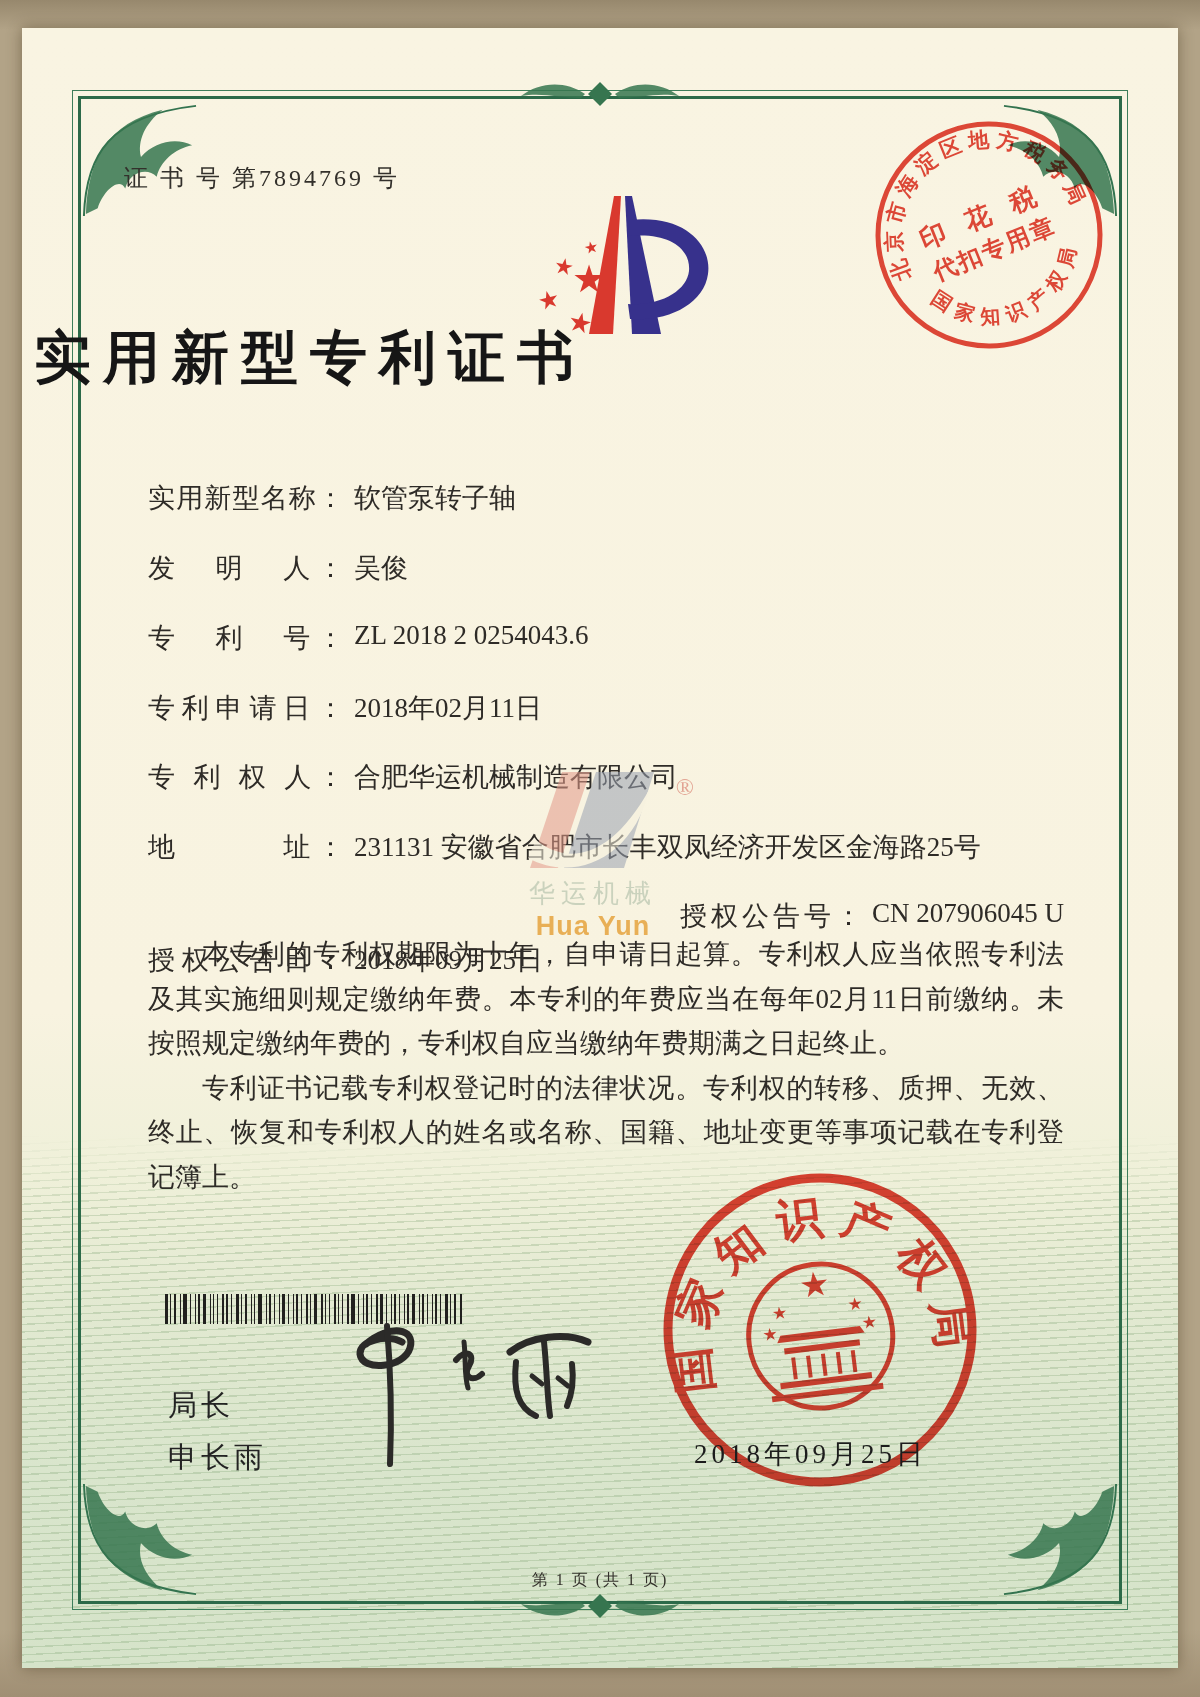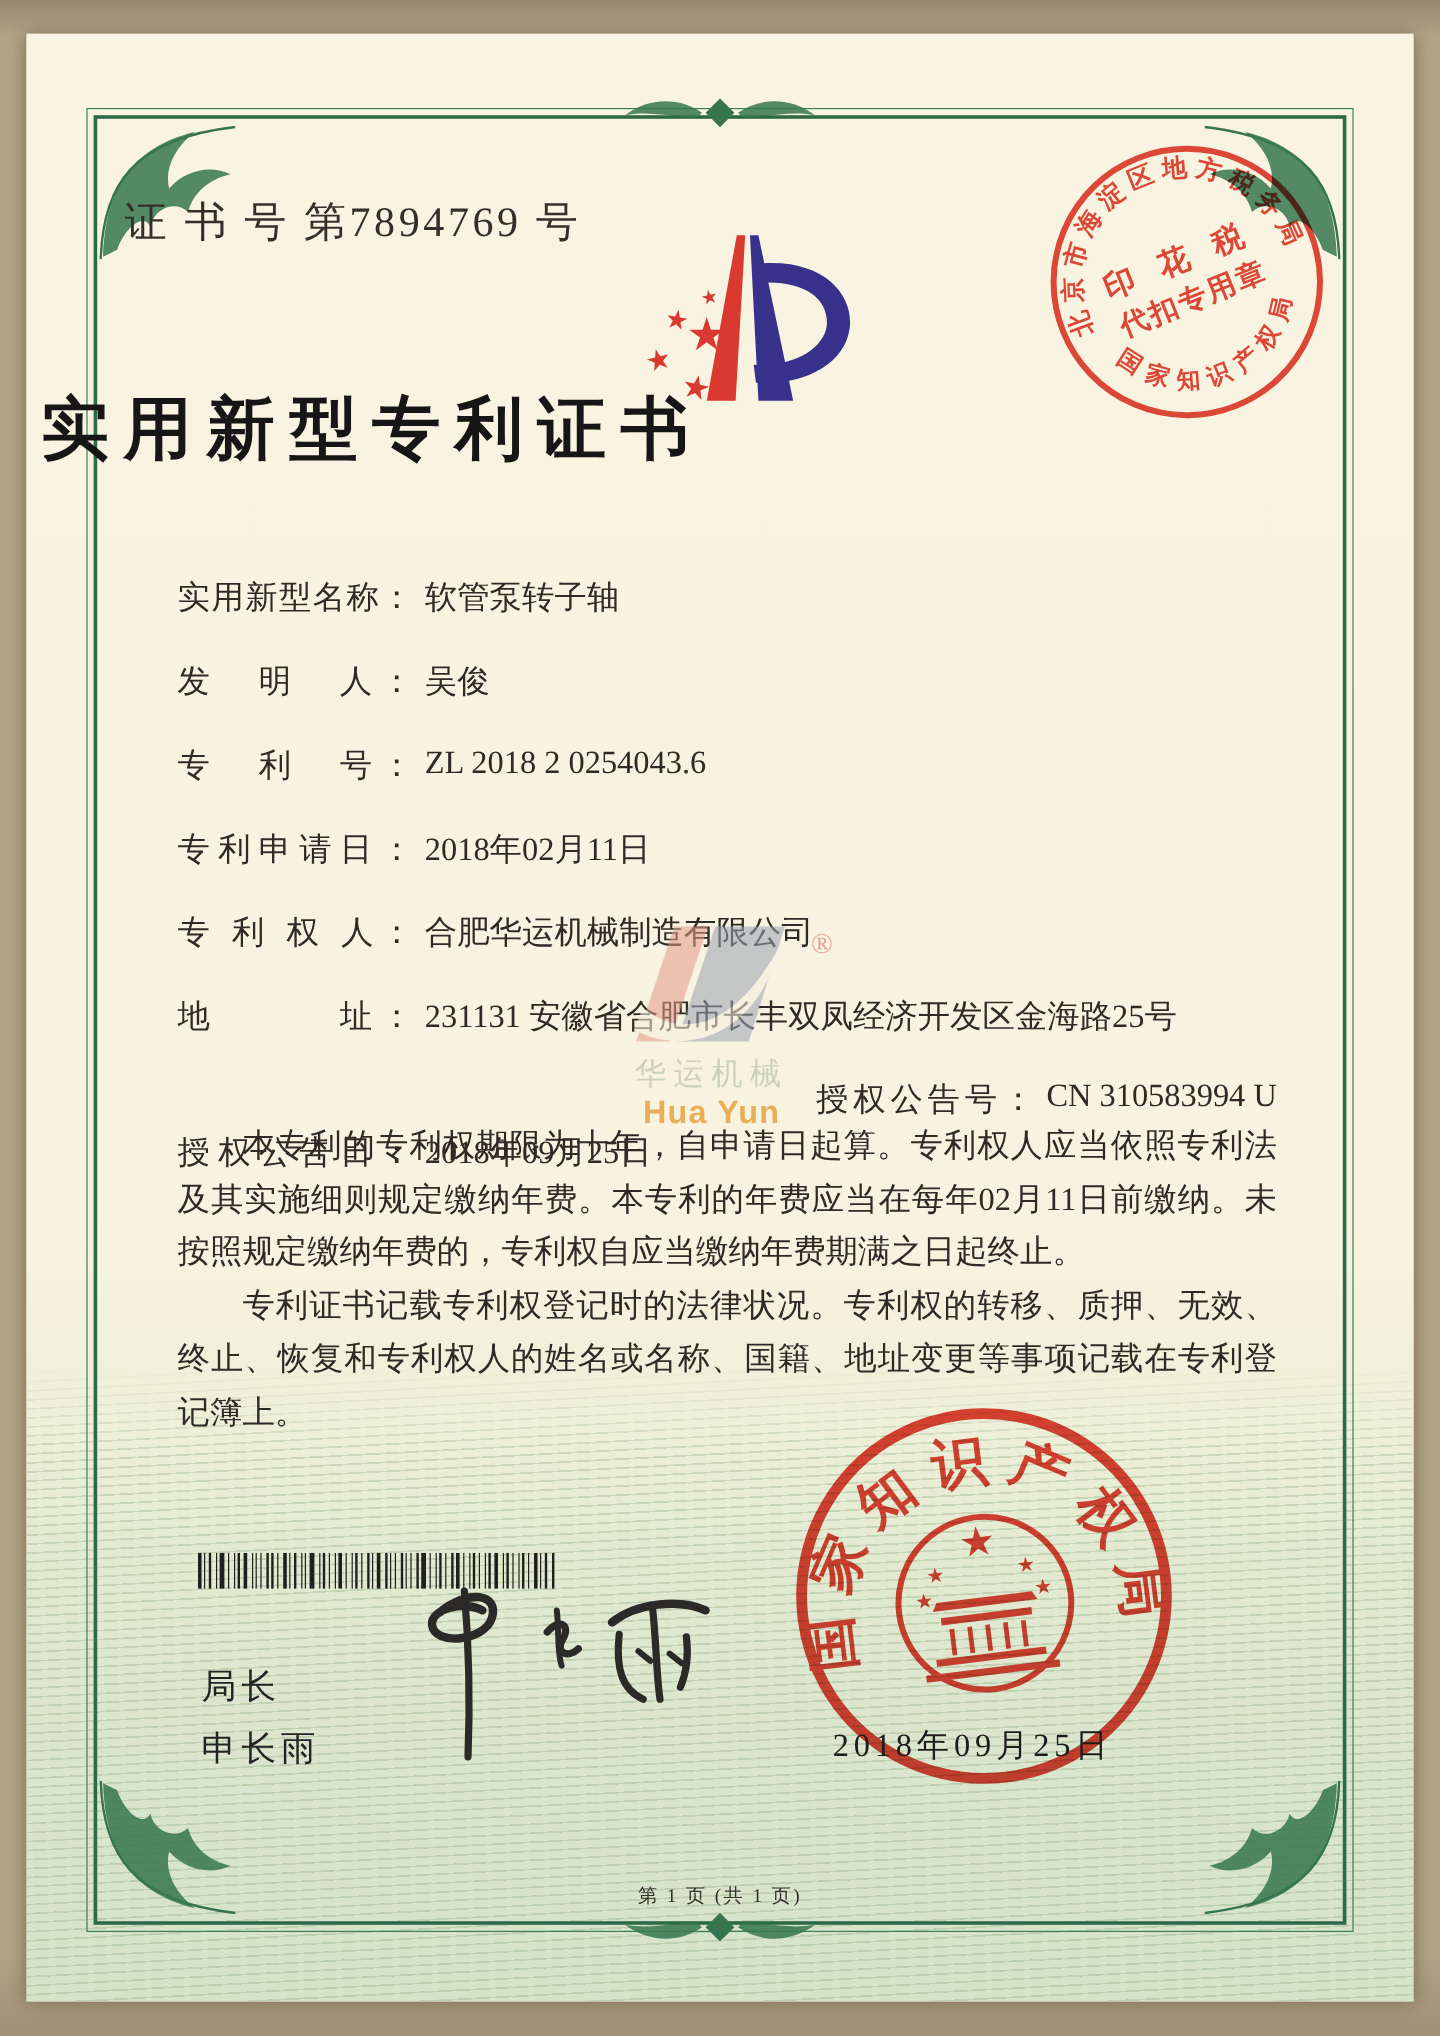--- a/index.html
+++ b/index.html
@@ -34,21 +34,21 @@
   .corner{position:absolute;width:118px;height:118px;}
   .corner.tl{left:58px;top:70px;}
   .corner.tr{right:58px;top:70px;transform:scaleX(-1);}
   .corner.bl{left:58px;bottom:66px;transform:scaleY(-1);}
   .corner.br{right:58px;bottom:66px;transform:scale(-1,-1);}
   .edge-orn{position:absolute;left:50%;transform:translateX(-50%);width:170px;height:40px;}
   .edge-orn.top{top:46px;}
   .edge-orn.bottom{bottom:42px;transform:translateX(-50%) scaleY(-1);}
 
   .cert-no{
-    position:absolute;left:82px;top:134px;font-size:35px;color:#33302b;
+    position:absolute;left:102px;top:134px;font-size:24px;color:#33302b;
     letter-spacing:3px;white-space:nowrap;
   }
   .logo{position:absolute;left:440px;top:128px;width:250px;height:186px;}
 
   .tax-seal{position:absolute;left:842px;top:82px;width:250px;height:250px;
     transform:rotate(-22deg);opacity:.92;mix-blend-mode:multiply;}
 
   .title{
     position:absolute;left:0;right:0;top:292px;text-align:left;
     font-size:57px;font-weight:600;color:#161616;letter-spacing:12px;text-indent:12px;
@@ -175,21 +175,21 @@
   <div class="frow r4">
     <span class="flabel">专 利 权 人：</span><span class="fval">合肥华运机械制造有限公司</span>
   </div>
   <div class="frow r5">
     <span class="flabel">地　　　址：</span><span class="fval">231131 安徽省合肥市长丰双凤经济开发区金海路25号</span>
   </div>
   <div class="frow r6">
     <span class="flabel">授权公告日：</span><span class="fval">2018年09月25日</span>
   </div>
   <div class="frow-right">
-    <span class="flabel">授权公告号：</span><span class="fval">CN 310583994 U</span>
+    <span class="flabel">授权公告号：</span><span class="fval">CN 207906045 U</span>
   </div>
 
   <div class="watermark">
     <span class="wm-reg">®</span>
     <svg width="130" height="100" viewBox="0 0 130 100" style="opacity:.55">
       <polygon points="34,2 62,2 30,98 2,98" fill="#e39a8a"></polygon>
       <polygon points="68,2 126,2 96,98 36,98" fill="#9ba3b2"></polygon>
       <path d="M8,70 C40,96 84,88 122,18 C104,92 44,112 0,88 Z" fill="#f6f1df"></path>
     </svg>
     <div class="wm-cn">华运机械</div>

